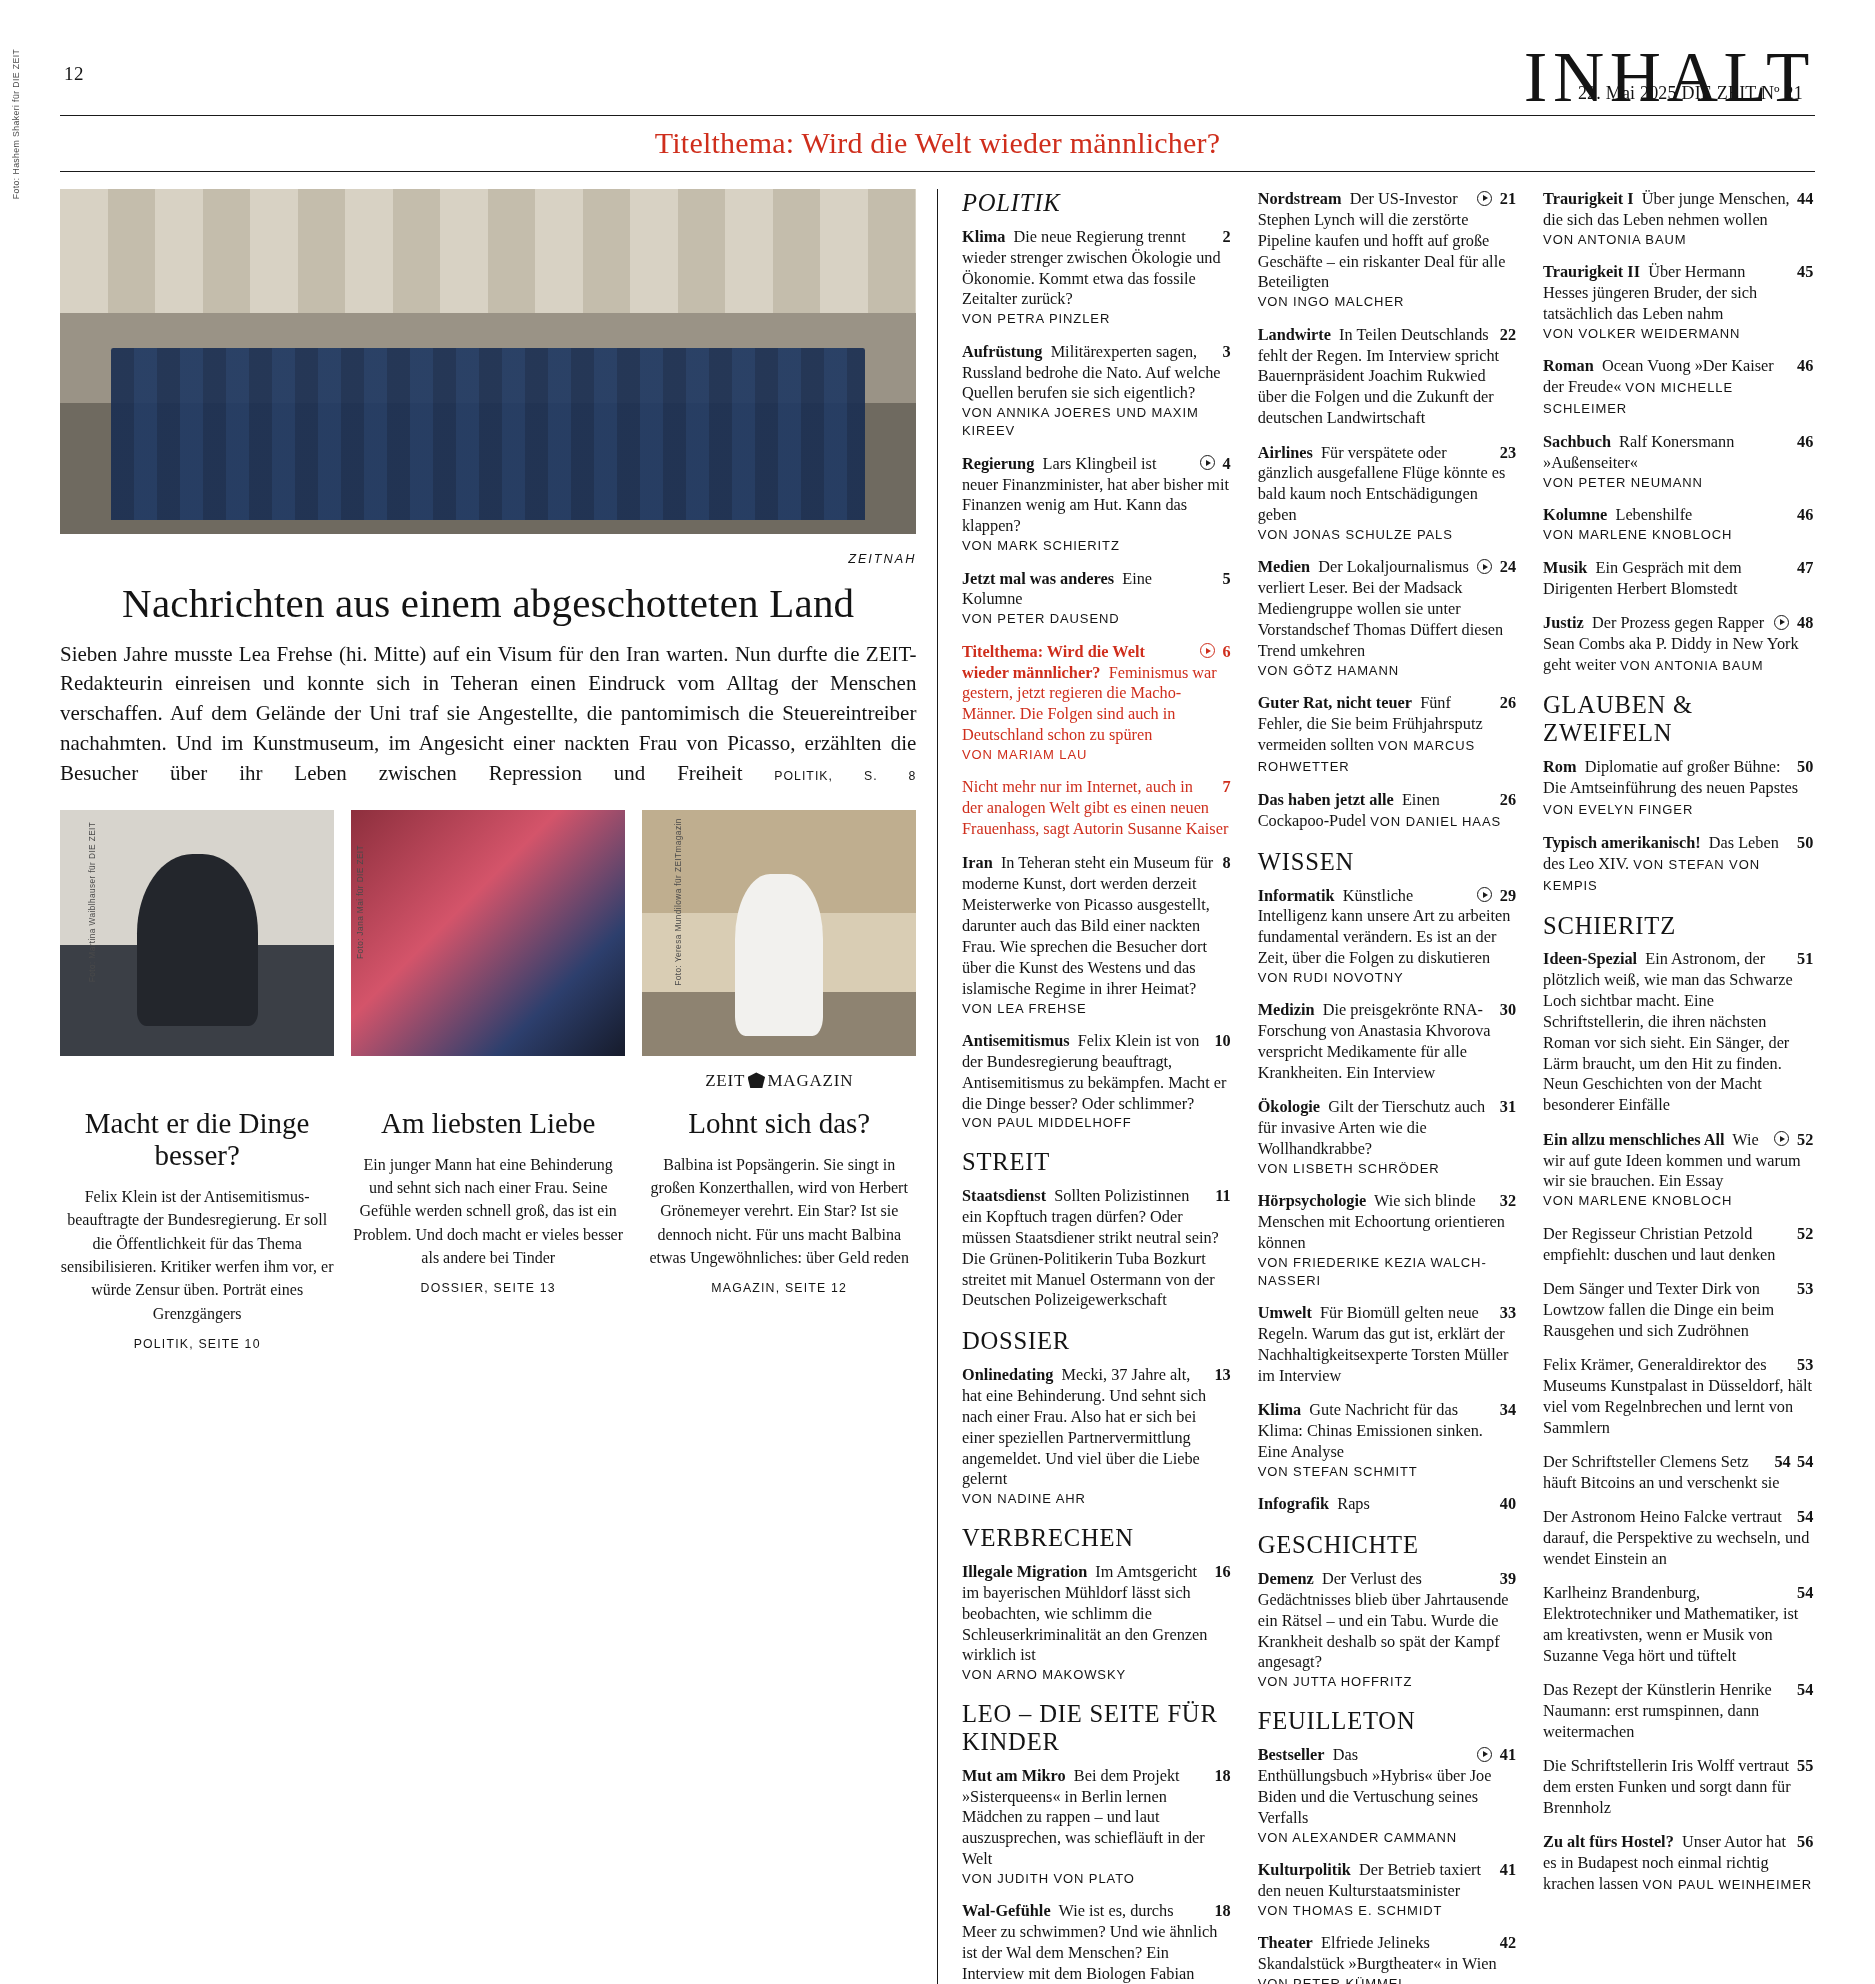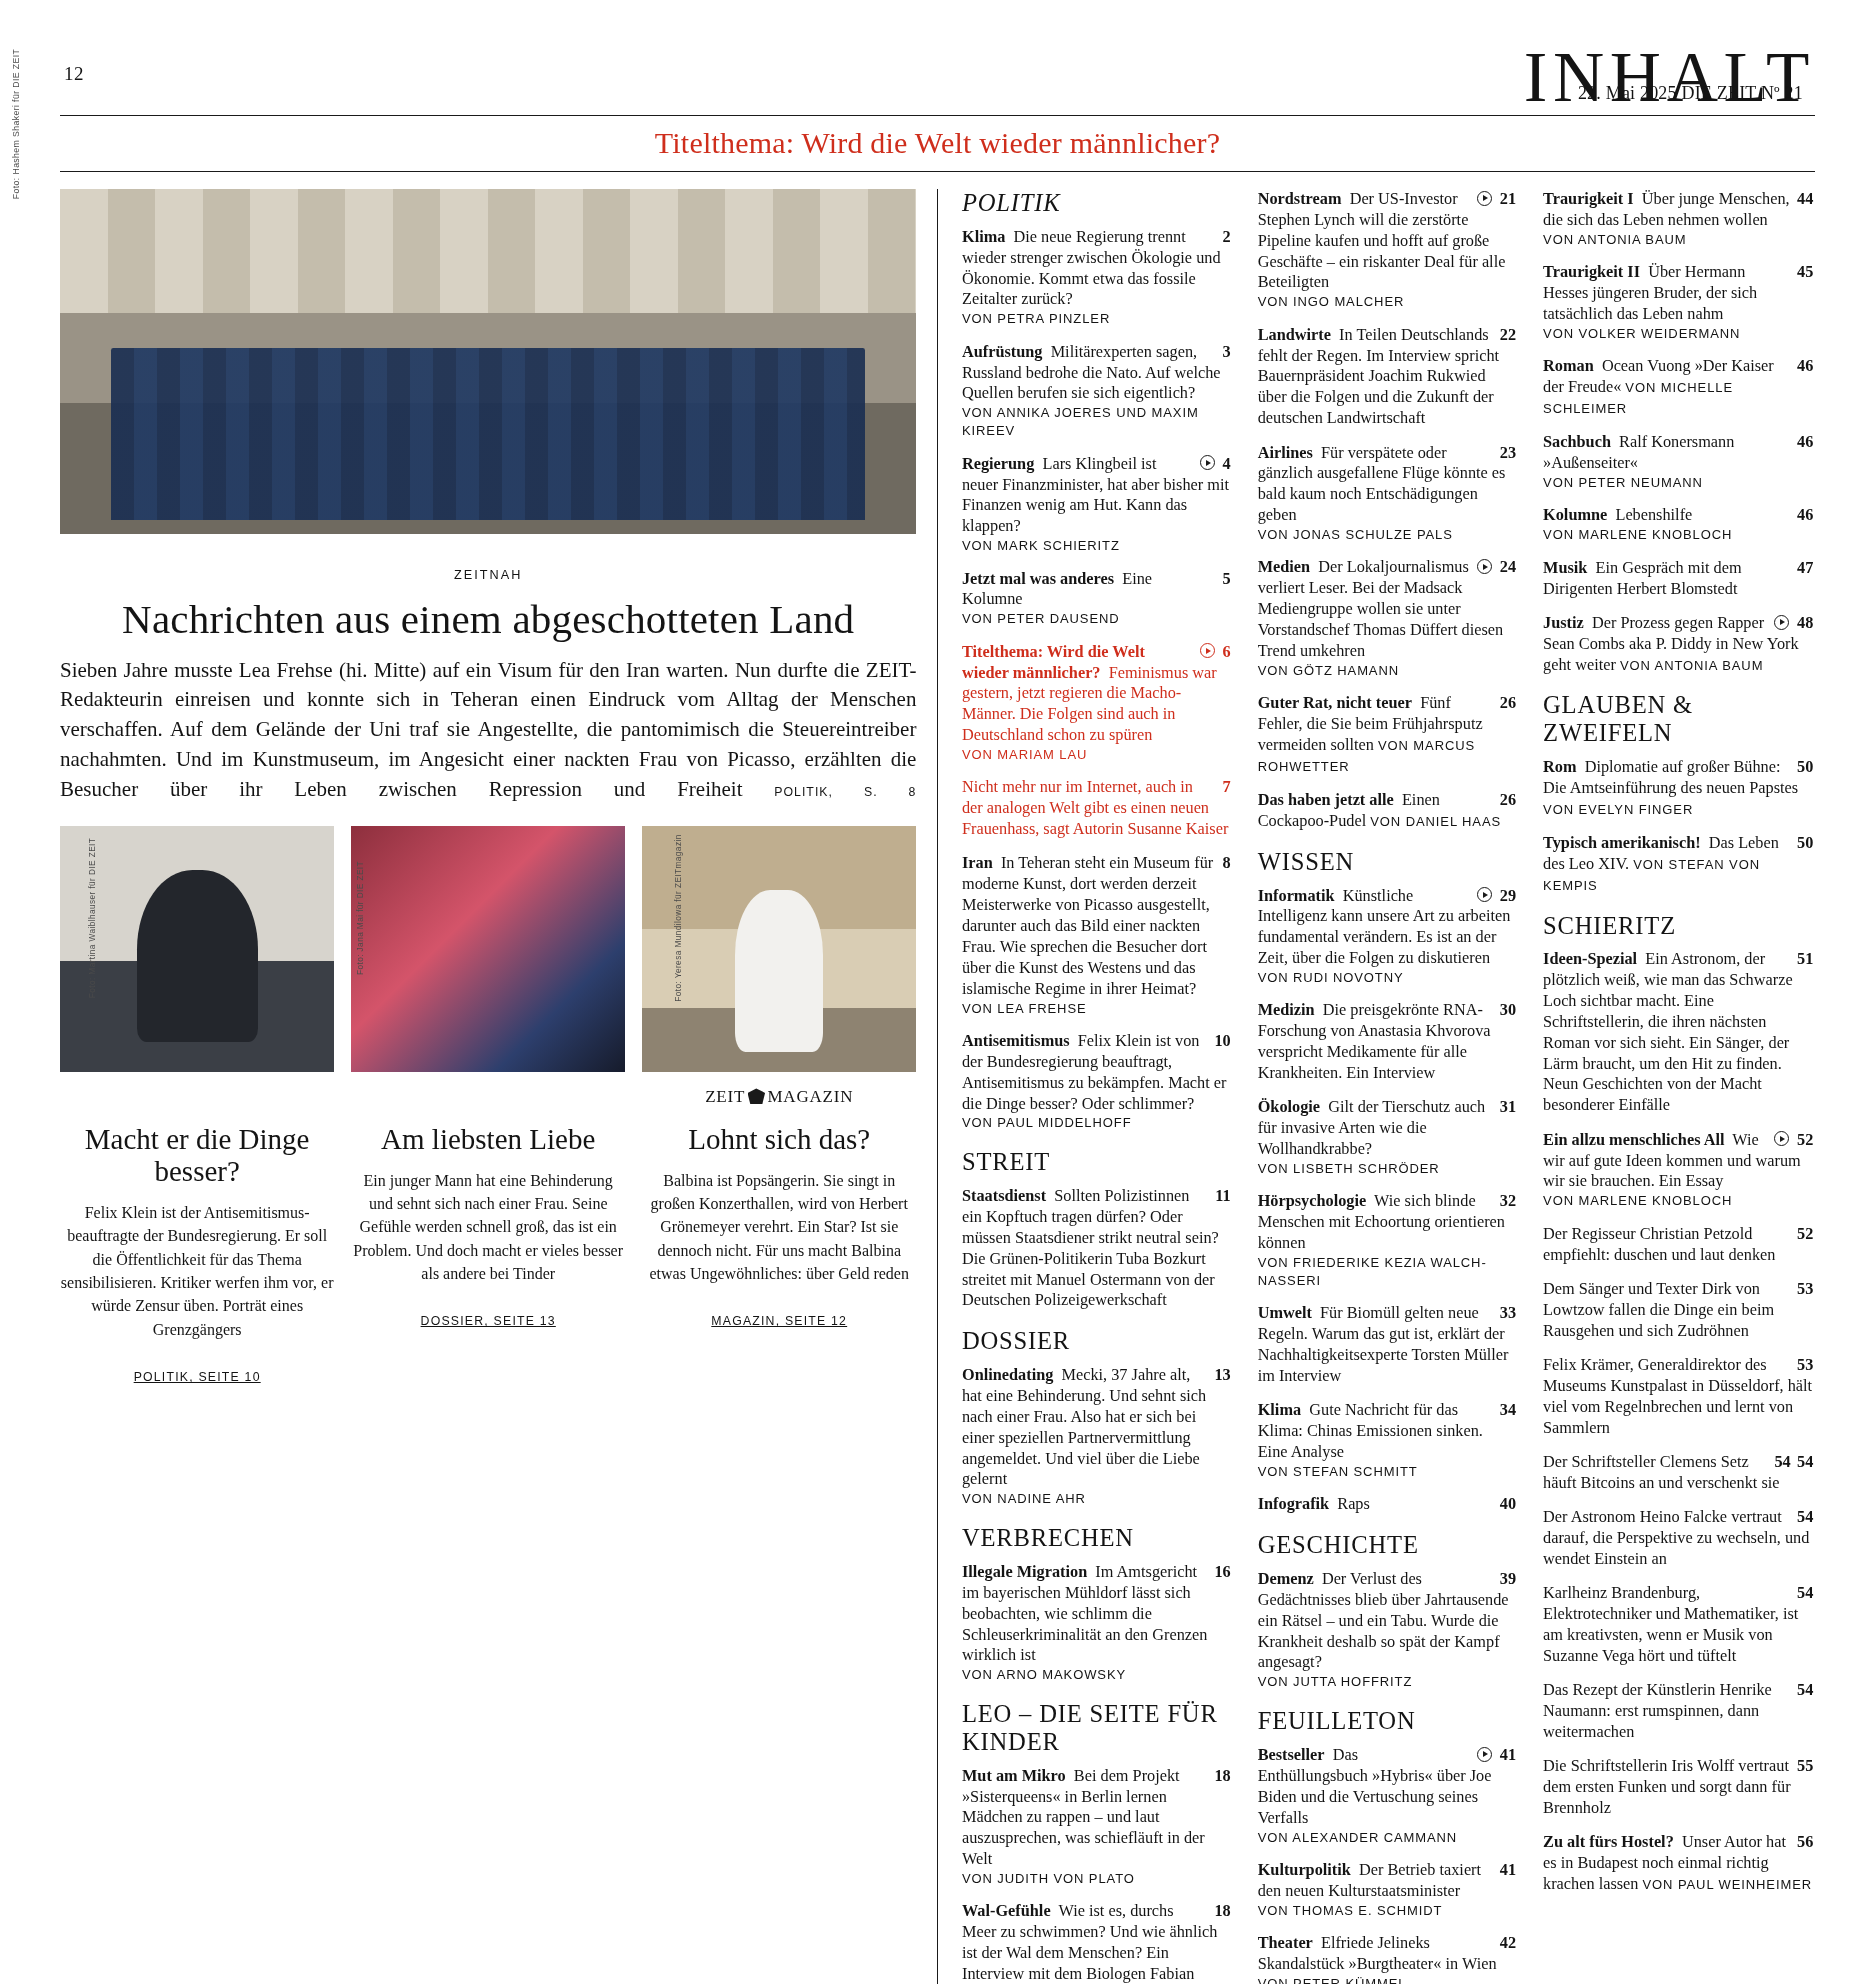--- a/index.html
+++ b/index.html
@@ -124,25 +124,26 @@
   .hero-credit {
     position:absolute; left:-59px; top:119px;
     transform:rotate(-90deg);
     font-family:"Liberation Sans", sans-serif;
     font-size:8.7px;
     letter-spacing:0.4px;
     color:#4a4a4a;
     white-space:nowrap;
   }
   .kicker {
-    text-align:center;
+    text-align:right;
     font-family:"Liberation Sans", sans-serif;
     font-size:12.7px;
     letter-spacing:2px;
-    margin-top:34px;
+    margin-top:18px;
+    font-style:italic;
   }
   .hero-title {
     text-align:center;
     font-size:41px;
     margin-top:15px;
     line-height:1.1;
     letter-spacing:0.2px;
   }
   .hero-lead {
     margin-top:13.5px;
@@ -191,22 +192,21 @@
     text-align:center;
     font-size:16px;
     line-height:1.46;
     margin-top:13.5px;
   }
   .trip-ref {
     text-align:center;
     font-family:"Liberation Sans", sans-serif;
     font-size:12.3px;
     letter-spacing:1.2px;
-    margin-top:29px;
-    text-decoration:underline;
+    margin-top:12px;
   }
 
   
   .ph-hero {
     position:absolute; inset:0;
     background:
       linear-gradient(180deg,#cfc9ba 0 34%, #9a9386 34% 62%, #6f6a60 62% 100%);
   }
   .ph-hero::before {
     content:""; position:absolute; left:6%; right:6%; top:46%; bottom:4%;

